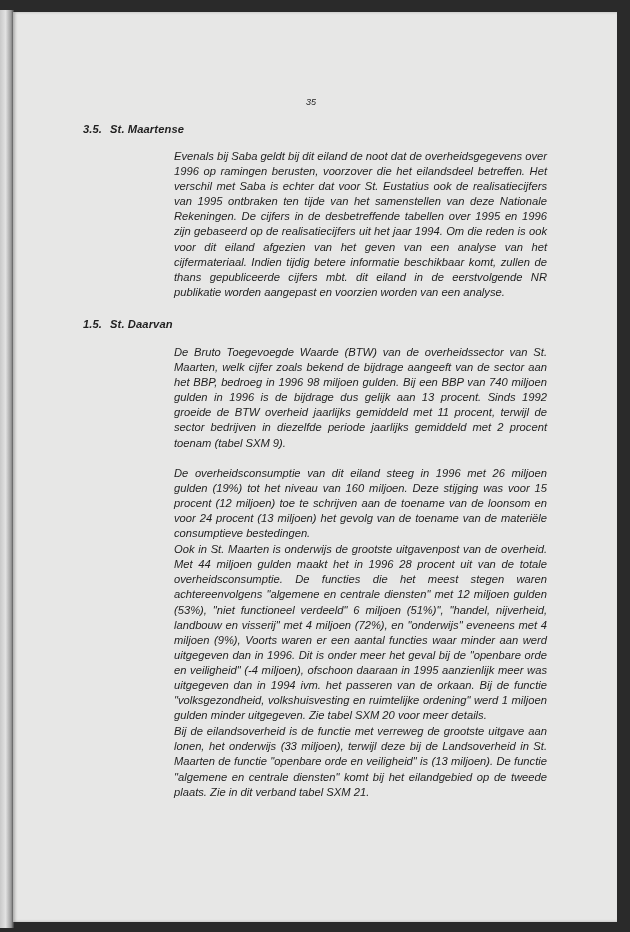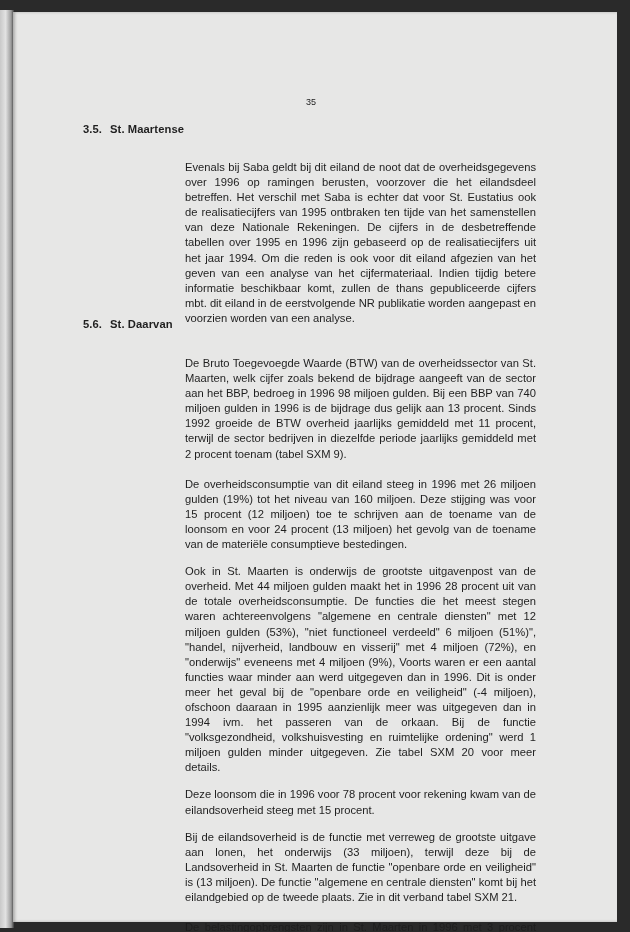--- a/index.html
+++ b/index.html
@@ -9,61 +9,60 @@
       font-family: "Liberation Sans", sans-serif;
     }
     .binding {
       position: absolute; left: 0; top: 10px; width: 14px; height: 918px;
       background: linear-gradient(to right, #c9c9c9 0%, #e2e2e2 40%, #9a9a9a 80%, #3a3a3a 100%);
     }
     .page {
       position: absolute; left: 13px; top: 12px; width: 604px; height: 910px;
       background: #e7e7e6;
       box-shadow: inset 2px 0 3px rgba(0,0,0,0.25);
+      font-style: italic;
     }
     .page-number {
       position: absolute; left: 283px; top: 85px; width: 30px; text-align: center;
       font-size: 9px; color: #222;
     }
     .heading {
       position: absolute; left: 34px; font-size: 11.2px; font-weight: bold; color: #1f1f1f;
       letter-spacing: 0.1px;
     }
     .heading .num { display: inline-block; width: 27px; margin-left: 36px; }
     .body-block {
       position: absolute; left: 160px; width: 375px;
       font-size: 11.2px; line-height: 15.1px; color: #1e1e1e;
       text-align: justify;
     }
-    .body-block p { margin: 12px; }
+    .body-block p { margin: 1px; }
     .body-block p.gap { margin-top: 15px; }
   </style>
 </head>
 <body>
 
 <div class="binding"></div>
 
 <div class="page">
 
   <div class="page-number">35</div>
 
   <div class="heading" style="top:111px;">
     <span class="num">3.5.</span><span>St. Maartense</span>
   </div>
 
   <div class="body-block" style="top:136px;">
     <p>Evenals bij Saba geldt  bij dit eiland de noot dat de overheidsgegevens over 1996 op ramingen berusten, voorzover die het eilandsdeel betreffen. Het verschil met Saba is echter dat voor St. Eustatius ook de realisatiecijfers van 1995 ontbraken ten tijde van het samenstellen van deze Nationale Rekeningen. De cijfers in de desbetreffende tabellen over 1995 en 1996  zijn gebaseerd op de  realisatiecijfers uit het jaar 1994.  Om die reden is ook voor dit eiland afgezien van het geven van een analyse van het cijfermateriaal. Indien tijdig betere informatie beschikbaar komt, zullen de thans gepubliceerde cijfers mbt. dit eiland in de eerstvolgende NR publikatie worden aangepast en voorzien worden van een analyse.</p>
   </div>
 
   <div class="heading" style="top:306px;">
-    <span class="num">5.6.</span><span>St. Daarvan</span>
+    <span class="num">1.5.</span><span>St. Daarvan</span>
   </div>
 
   <div class="body-block" style="top:332px;">
     <p>De Bruto Toegevoegde Waarde (BTW) van de overheidssector van St. Maarten, welk cijfer zoals bekend de bijdrage aangeeft van de sector aan het BBP, bedroeg in 1996 98 miljoen gulden. Bij een BBP van 740 miljoen gulden in 1996 is de bijdrage dus gelijk aan 13 procent. Sinds 1992 groeide de BTW overheid jaarlijks gemiddeld met 11 procent, terwijl de sector bedrijven in diezelfde periode jaarlijks gemiddeld met 2 procent toenam (tabel SXM 9).</p>
     <p class="gap">De overheidsconsumptie van dit eiland steeg in 1996 met 26 miljoen gulden (19%) tot het niveau van 160 miljoen. Deze stijging was voor 15 procent (12 miljoen) toe te schrijven aan de toename van de loonsom  en voor 24 procent (13 miljoen) het gevolg van de toename van de materiële consumptieve bestedingen.</p>
     <p>Ook in St. Maarten is onderwijs de grootste uitgavenpost van de overheid. Met 44 miljoen gulden maakt het in 1996  28 procent uit van de totale overheidsconsumptie. De functies die het meest stegen waren achtereenvolgens "algemene en centrale diensten"  met 12 miljoen gulden (53%),  "niet functioneel verdeeld" 6 miljoen (51%)", "handel, nijverheid, landbouw en visserij" met 4 miljoen (72%), en "onderwijs" eveneens met  4 miljoen (9%),  Voorts waren er een aantal functies waar minder aan werd uitgegeven dan in 1996. Dit is onder meer het geval bij de "openbare orde en veiligheid" (-4 miljoen), ofschoon daaraan in 1995 aanzienlijk meer was uitgegeven dan in 1994 ivm. het passeren van de orkaan. Bij de functie "volksgezondheid, volkshuisvesting en ruimtelijke ordening"  werd 1 miljoen gulden minder uitgegeven. Zie tabel SXM 20 voor meer details.</p>
-    <p>Deze loonsom die in 1996 voor 78 procent voor rekening kwam van de eilandsoverheid steeg met 15 procent.</p>
     <p>Bij de eilandsoverheid is de functie met verreweg de grootste uitgave aan lonen, het onderwijs (33 miljoen), terwijl deze bij de Landsoverheid in St. Maarten de functie "openbare orde en veiligheid" is (13 miljoen). De functie "algemene en centrale diensten" komt bij het eilandgebied op de tweede plaats. Zie in dit verband tabel SXM 21.</p>
-    <p class="gap">De belastingopbrengsten zijn in St. Maarten in 1996 met 3 procent toegenomen tot het niveau van 149 miljoen gulden. Daarvan was 77 procent tot de</p>
   </div>
 
 </div>
 
 </body></html>

